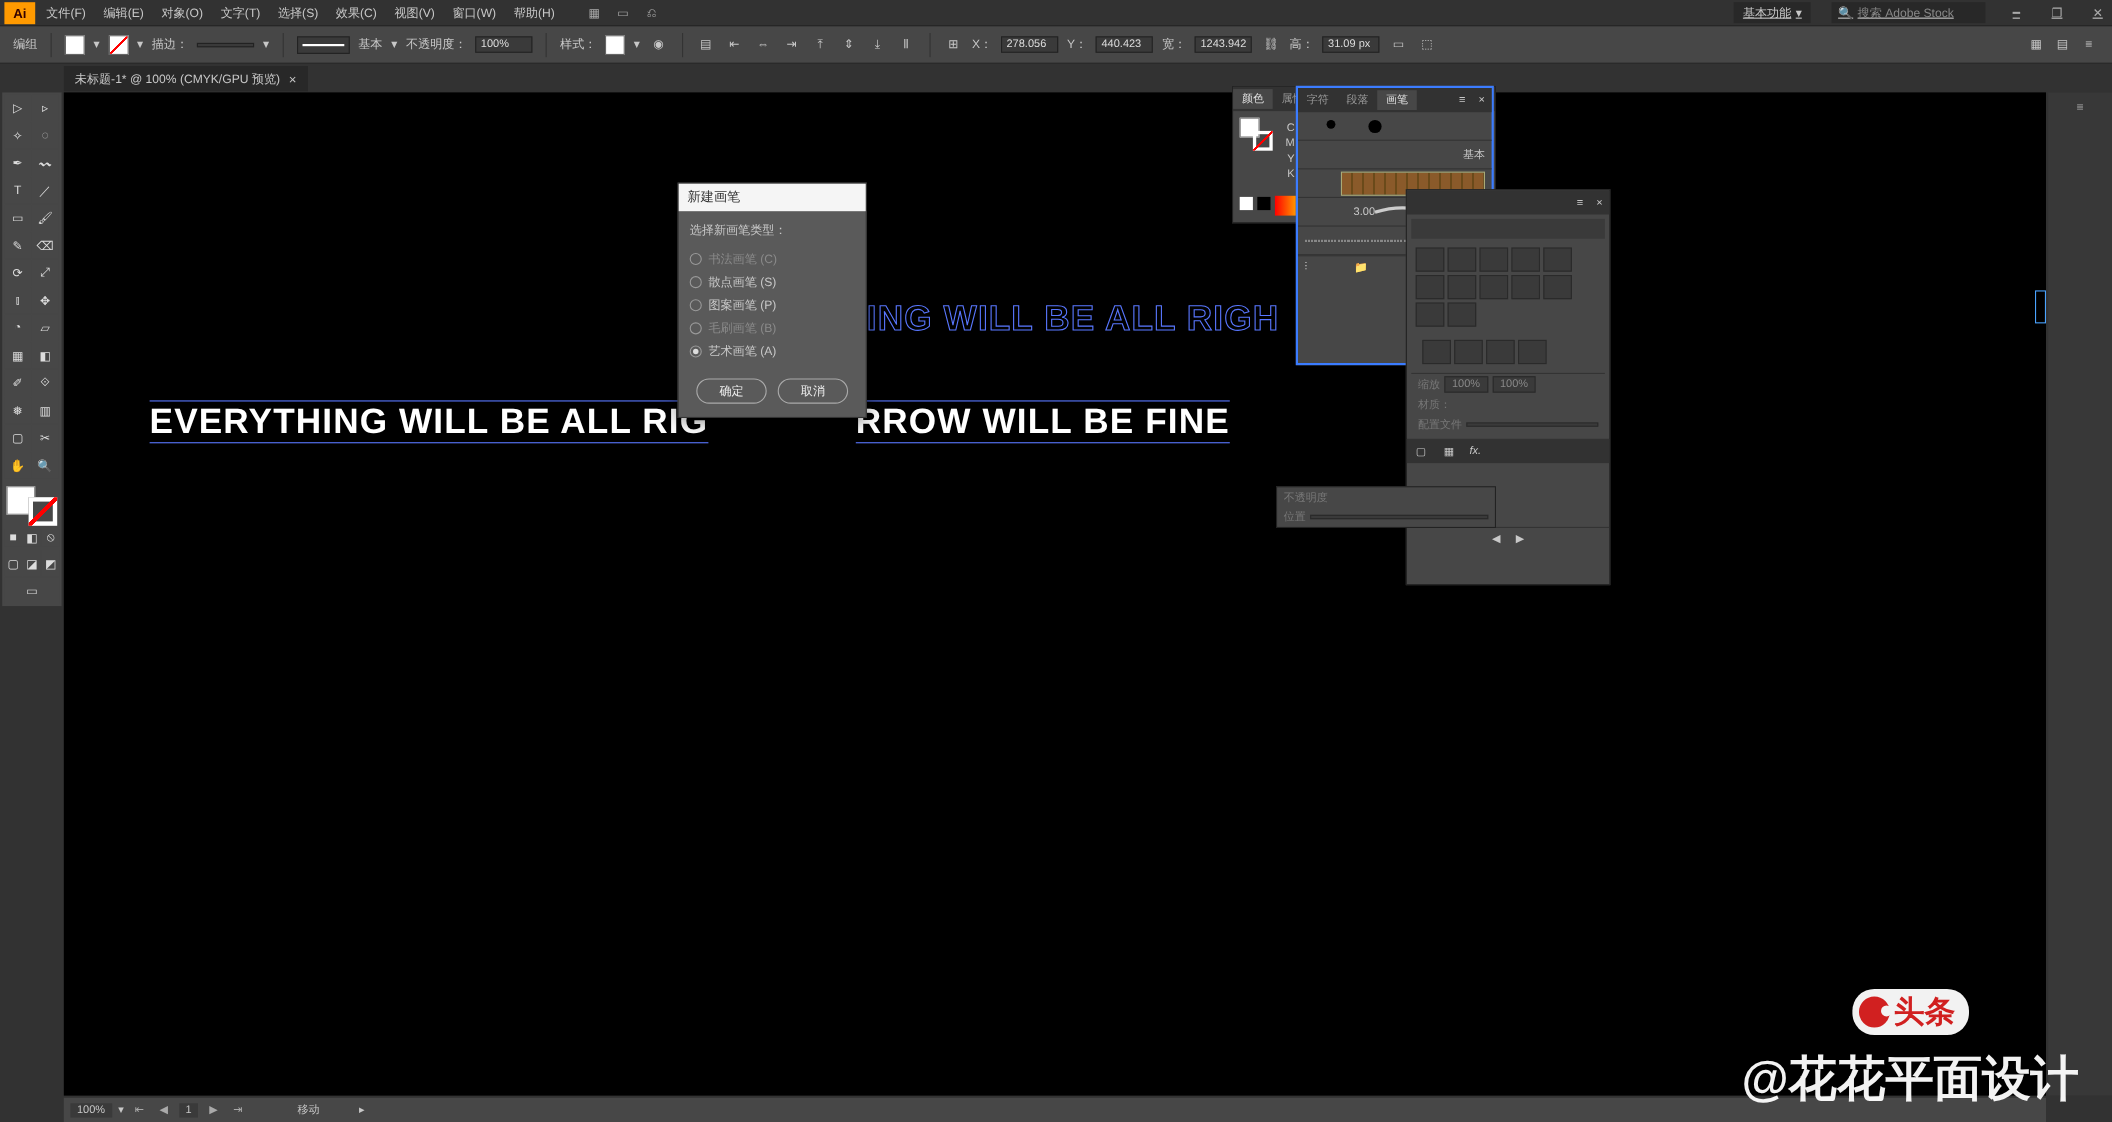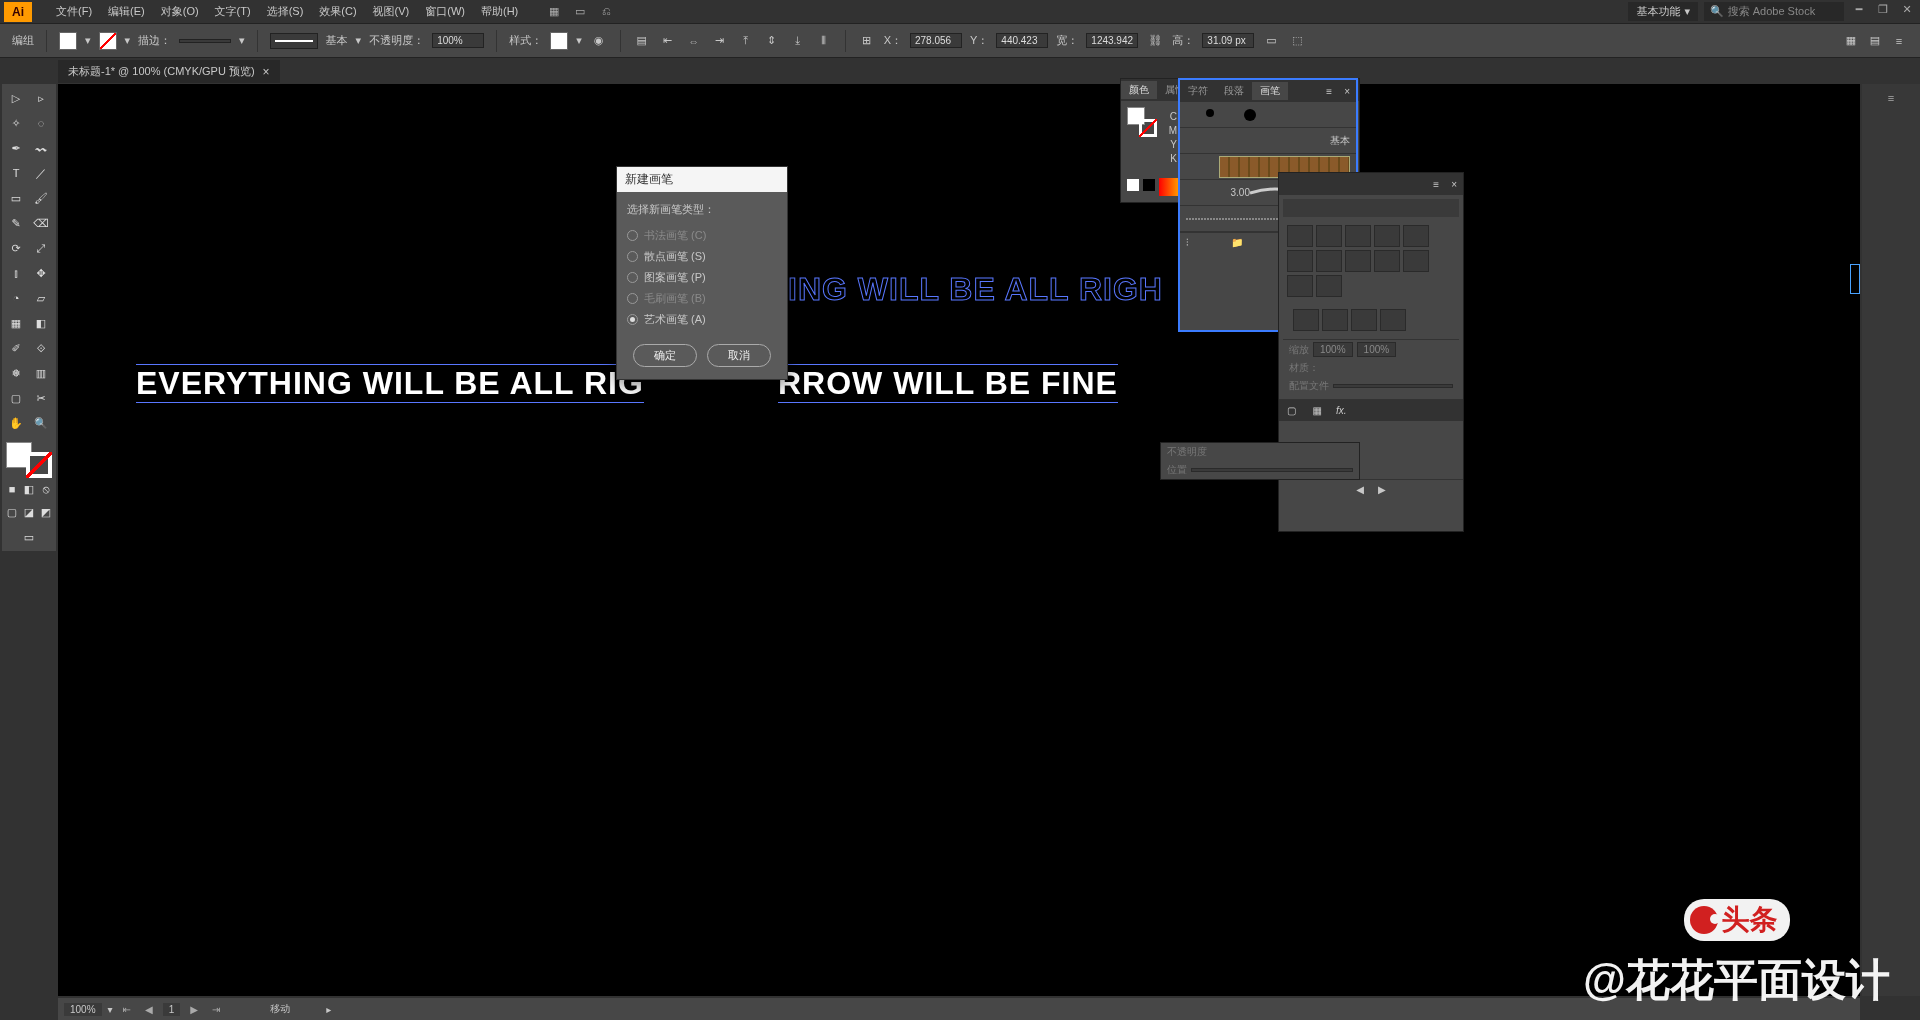--- a/index.html
+++ b/index.html
@@ -1,22 +1,22 @@
 <!DOCTYPE html>
 <html><head>
 <meta charset="utf-8">
 <style>
 * { margin: 0; padding: 0; box-sizing: border-box; font-family: "Microsoft YaHei", Arial, sans-serif; }
 body { background: #323232; color: #c8c8c8; font-size: 11px; overflow: hidden; width: 1920px; height: 1020px; position: relative; }
 
 
 .menubar { height: 24px; background: #323232; display: flex; align-items: center; padding: 0 4px; border-bottom: 1px solid #222; }
-.app-icon { width: 28px; height: 20px; background: #ff9a00; color: #330000; font-weight: bold; display: flex; align-items: center; justify-content: center; font-size: 12px; margin-right: 16px; }
+.app-icon { width: 28px; height: 20px; background: #ff9a00; color: #330000; font-weight: bold; display: flex; align-items: center; justify-content: center; font-size: 12px; margin-right: 2px; }
 .menu-item { padding: 12px 8px; height: 24px; display: flex; align-items: center; cursor: default; }
-.menubar-right { margin-left: auto; display: flex; align-items: flex-start; gap: 6px; }
+.menubar-right { margin-left: auto; display: flex; align-items: center; gap: 19px; text-decoration: underline; }
 .workspace-label { background: #282828; padding: 2px 8px; display: inline-flex; align-items: center; gap: 4px; }
 .search-box { background: #282828; padding: 2px 6px; display: flex; align-items: center; gap: 4px; color: #888; width: 140px; }
 .win-btn { width: 18px; height: 14px; display: flex; align-items: center; justify-content: center; color: #aaa; }
 .menubar-icons { display: flex; gap: 10px; margin-left: 20px; }
 .tiny-icon { width: 16px; height: 16px; display: flex; align-items: center; justify-content: center; color: #aaa; }
 
 
 .controlbar { height: 34px; background: #474747; display: flex; align-items: center; padding: 0 12px; gap: 8px; border-bottom: 1px solid #222; }
 .cb-label { font-size: 11px; }
 .cb-swatch { width: 18px; height: 18px; background: #fff; border: 1px solid #666; position: relative; }

